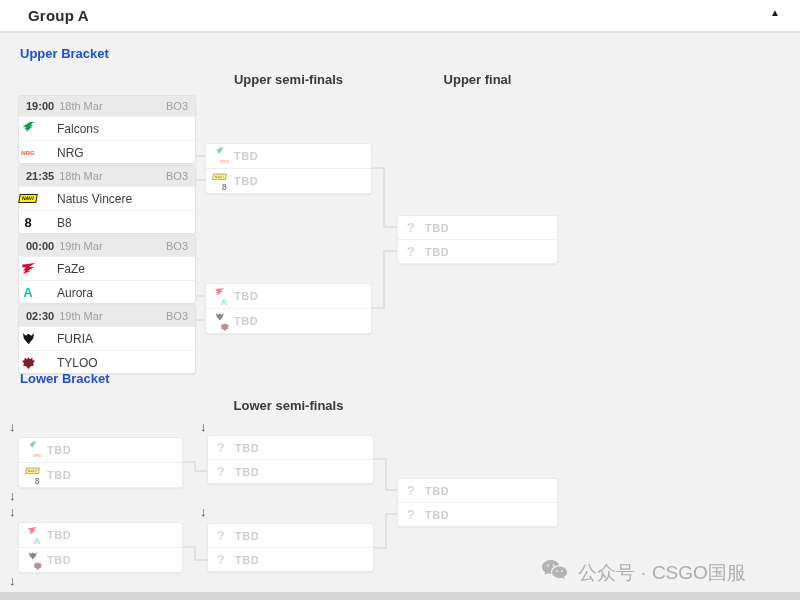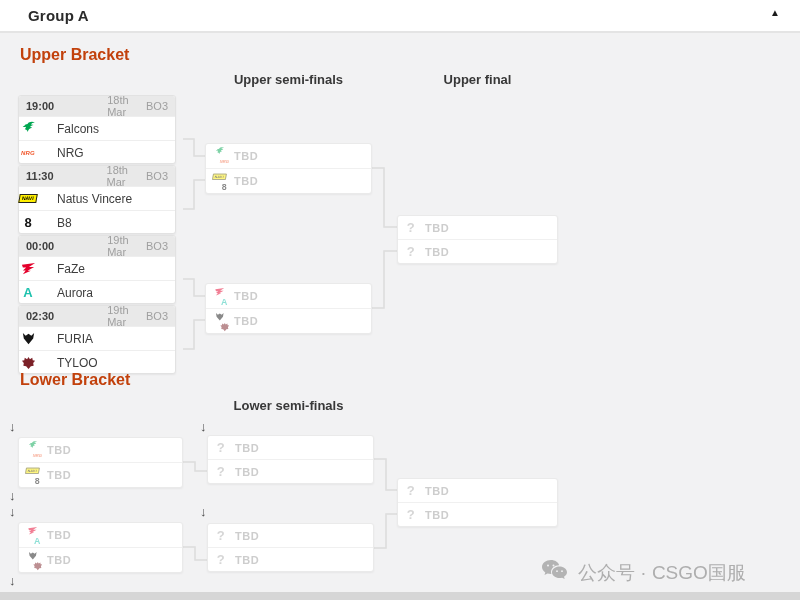--- a/index.html
+++ b/index.html
@@ -3,31 +3,31 @@
 <meta charset="utf-8">
 <style>
   html,body{margin:0;padding:0;background:#fff;font-family:"Liberation Sans",sans-serif;}
   .page{position:relative;width:800px;height:600px;background:#f2f2f3;overflow:hidden;}
 
   
   .topbar{position:absolute;left:0;top:0;width:800px;height:33px;background:#fff;border-bottom:2px solid #e4e4e4;box-sizing:border-box;z-index:2;}
   .group-title{position:absolute;left:28px;top:7px;font-size:15px;font-weight:700;color:#2b2b2b;letter-spacing:.2px;}
   .caret{position:absolute;right:20px;top:8px;font-size:10px;color:#1a1a1a;cursor:pointer;line-height:1;}
 
-  .section-label{position:absolute;font-size:16px;font-weight:700;color:#c2410c;z-index:1;}
+  .section-label{position:absolute;font-size:13px;font-weight:700;color:#1d4ed8;z-index:1;}
   .col-header{position:absolute;font-size:13px;font-weight:700;color:#383838;text-align:center;z-index:1;}
 
   svg.connectors{position:absolute;left:0;top:0;z-index:0;pointer-events:none;}
 
   
-  .match{position:absolute;width:158px;height:69px;background:#fff;border:1px solid #e2e2e2;border-radius:3px;
+  .match{position:absolute;width:178px;height:69px;background:#fff;border:1px solid #e2e2e2;border-radius:3px;
          box-shadow:0 1px 2px rgba(0,0,0,.06);box-sizing:border-box;z-index:1;}
   .match-header{height:20px;background:#e9e9e9;display:flex;align-items:center;gap:5px;padding:0 7px;font-size:11px;border-radius:2px 2px 0 0;}
   .time{font-weight:700;color:#3f3f3f;}
-  .date{color:#9f9f9f;margin-left:48px;}
+  .date{color:#9f9f9f;}
   .fmt{margin-left:auto;color:#9f9f9f;}
   .team-row{height:23px;display:flex;align-items:center;gap:21px;padding:0 1px;border-top:1px solid #eeeeee;font-size:12px;color:#3d3d3d;cursor:pointer;}
 
   
   .tbd-card{position:absolute;background:#fff;border:1px solid #eaeaea;border-radius:3px;box-sizing:border-box;
             box-shadow:0 1px 2px rgba(0,0,0,.05);display:flex;flex-direction:column;z-index:1;}
   .slot-row{flex:1;display:flex;align-items:center;padding:0 6px;color:#cdcdcd;font-size:11px;font-weight:600;letter-spacing:.5px;}
   .slot-row + .slot-row{border-top:1px solid #f0f0f0;}
 
   
@@ -94,21 +94,21 @@
     <div class="team-row">
       <span class="logo">
           <span class="nrg-text">NRG</span>
         </span>
       <span class="team-name">NRG</span>
     </div>
   </div>
 
   <div class="match" style="left:18px;top:165px;">
     <div class="match-header">
-      <span class="time">11:30</span>
+      <span class="time">21:35</span>
       <span class="date">18th Mar</span>
       <span class="fmt">BO3</span>
     </div>
     <div class="team-row">
       <span class="logo">
           <span class="navi-badge">NAVI</span>
         </span>
       <span class="team-name">Natus Vincere</span>
     </div>
     <div class="team-row">

